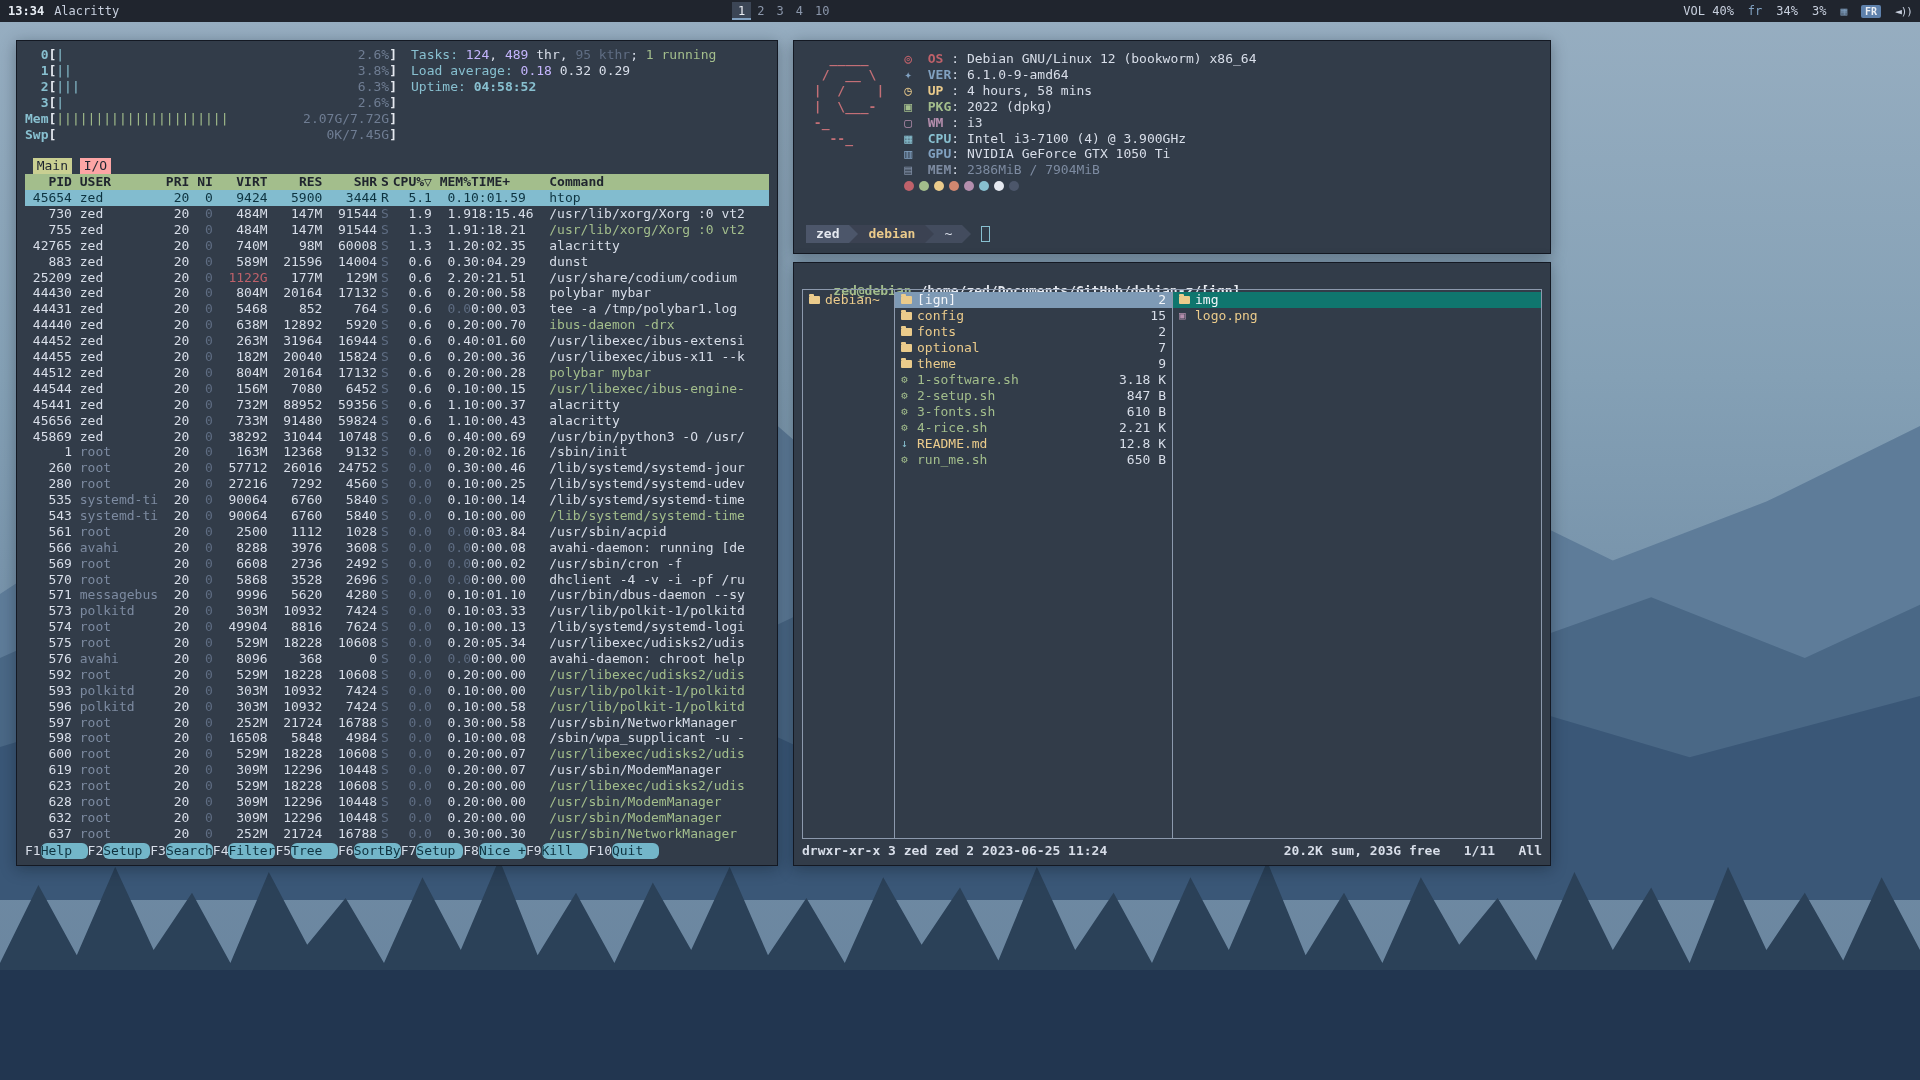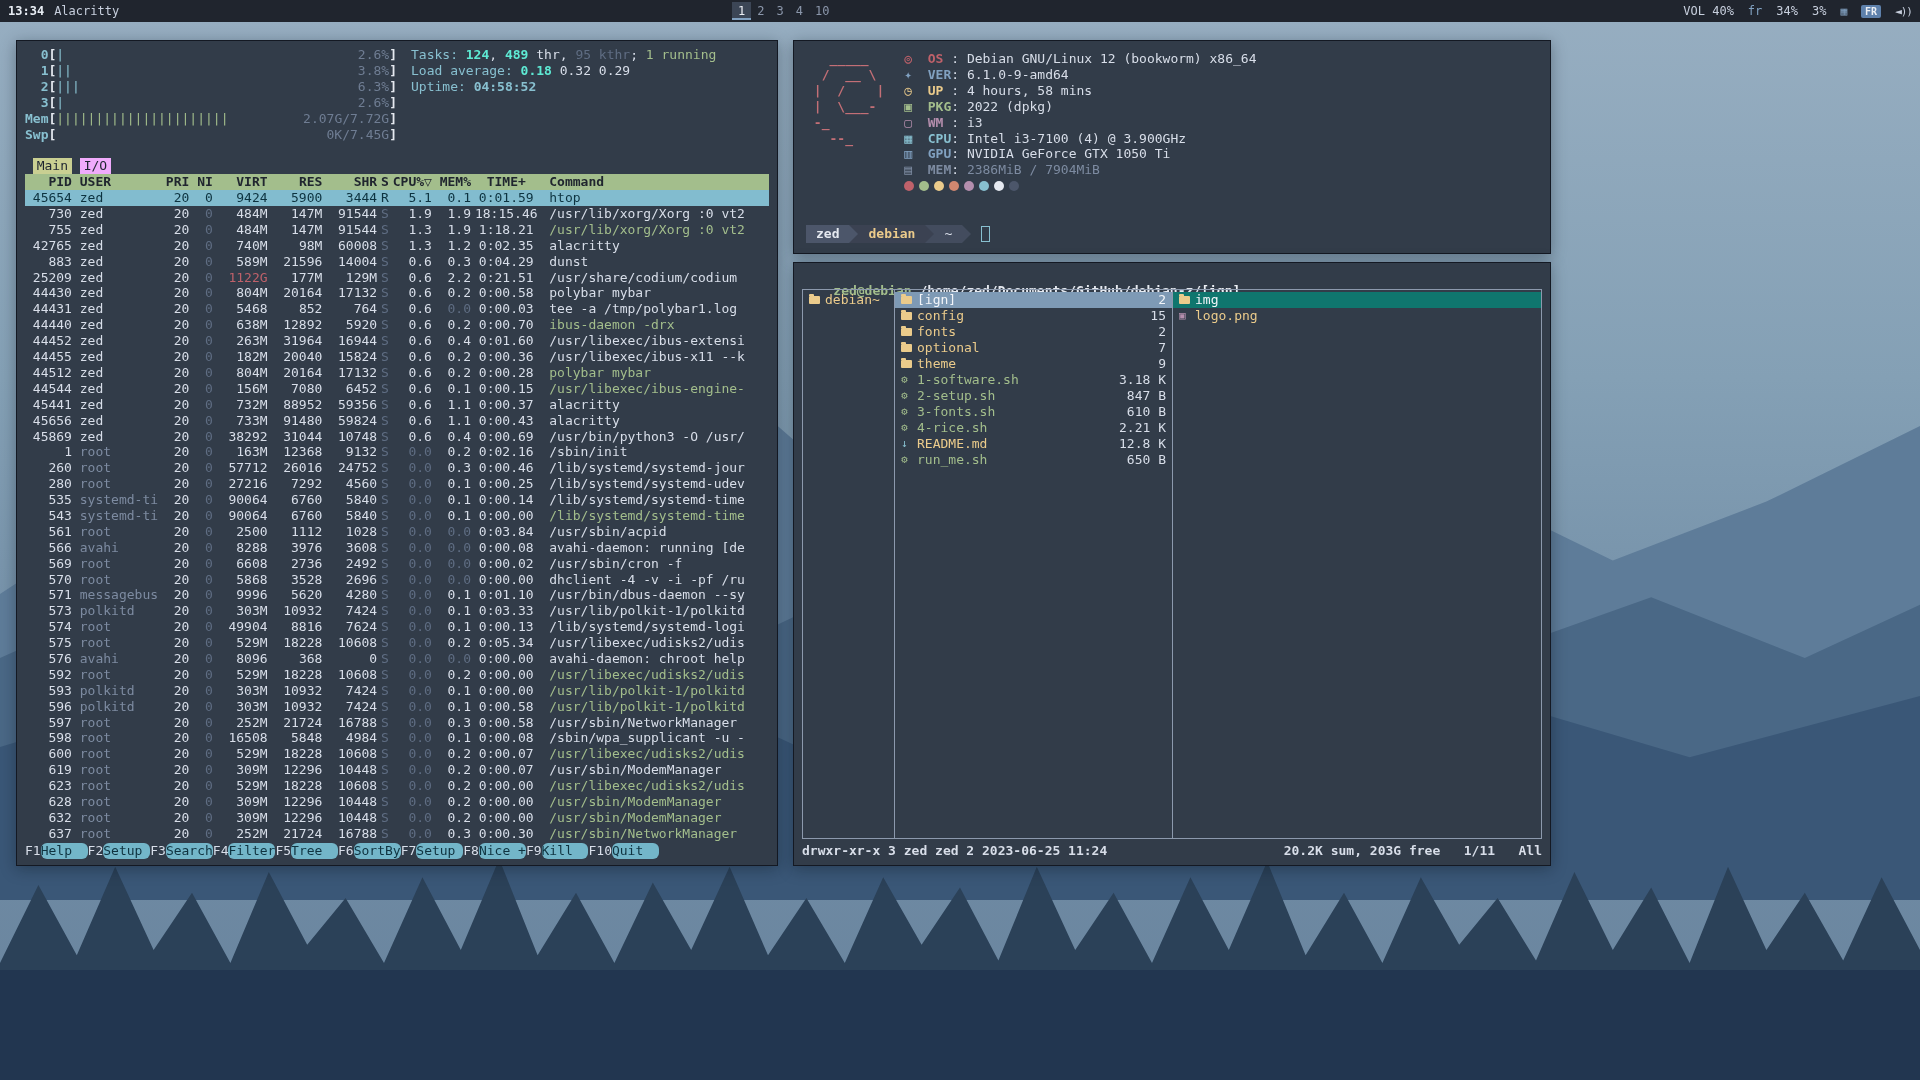--- a/index.html
+++ b/index.html
@@ -47,43 +47,43 @@
   .meter { display:flex; white-space:pre; }
   .m-label { width:3ch; text-align:right; color:#88c0d0; font-weight:bold; }
   .m-br { color:#e5e9f0; font-weight:bold; }
   .m-body { flex:1; display:flex; justify-content:space-between; overflow:hidden; }
   .m-bars { color:#88c0d0; overflow:hidden; }
   .m-bars.green { color:#a3be8c; }
   .m-val { color:#6f7d93; }
   .hinfo { flex:1; padding-left:14px; white-space:pre; }
   .hline { display:block; }
   .seg-lab  { color:#88c0d0; }
-  .seg-b    { color:#5eead4; font-weight:bold; }
+  .seg-b    { color:#c4b5fd; font-weight:normal; }
   .seg-fg   { color:#d8dee9; }
   .seg-dim  { color:#5f6d83; }
   .seg-grn  { color:#a3be8c; }
   .seg-bcyan{ color:#88c0d0; font-weight:bold; }
   .htop-gap { height:15.9px; }
   .tabs { display:flex; gap:1ch; padding-left:1ch; }
   .tab { padding:0 .5ch; background:#c9cf92; color:#1d2430; }
-  .tab.alt { background:#f0abfc; }
+  .tab.alt { background:#fca5a5; }
   .phead { display:flex; background:#a3be8c; color:#20262f; font-weight:bold; white-space:pre; }
   .prows { overflow:hidden; }
   .prow { display:flex; height:15.9px; white-space:pre; }
   .cpid  { width:6ch;  text-align:right; }
   .cuser { width:11ch; padding-left:1ch; text-align:left; }
   .cpri  { width:4ch;  text-align:right; }
   .cni   { width:3ch;  text-align:right; }
   .cvirt { width:7ch;  text-align:right; }
   .cres  { width:7ch;  text-align:right; }
   .cshr  { width:7ch;  text-align:right; }
   .cs    { width:2ch;  text-align:center; }
   .ccpu  { width:5ch;  text-align:right; }
   .cmem  { width:5ch;  text-align:right; }
-  .ctime { width:9ch;  text-align:center; }
+  .ctime { width:9ch;  text-align:left; }
   .ccmd  { flex:1; padding-left:1ch; overflow:hidden; }
   .dim  { color:#5f6d83; }
   .dimu { color:#7d8ba1; }
   .red  { color:#bf616a; }
   .grn  { color:#a3be8c; }
   .prow.thr .ccmd { color:#a3be8c; }
   .prow.sel { background:#82bccf; }
   .prow.sel span { color:#0d3340 !important; }
   .fbar { margin-top:auto; display:flex; height:16px; overflow:hidden; }
   .fk { display:flex; flex:0 0 auto; }

